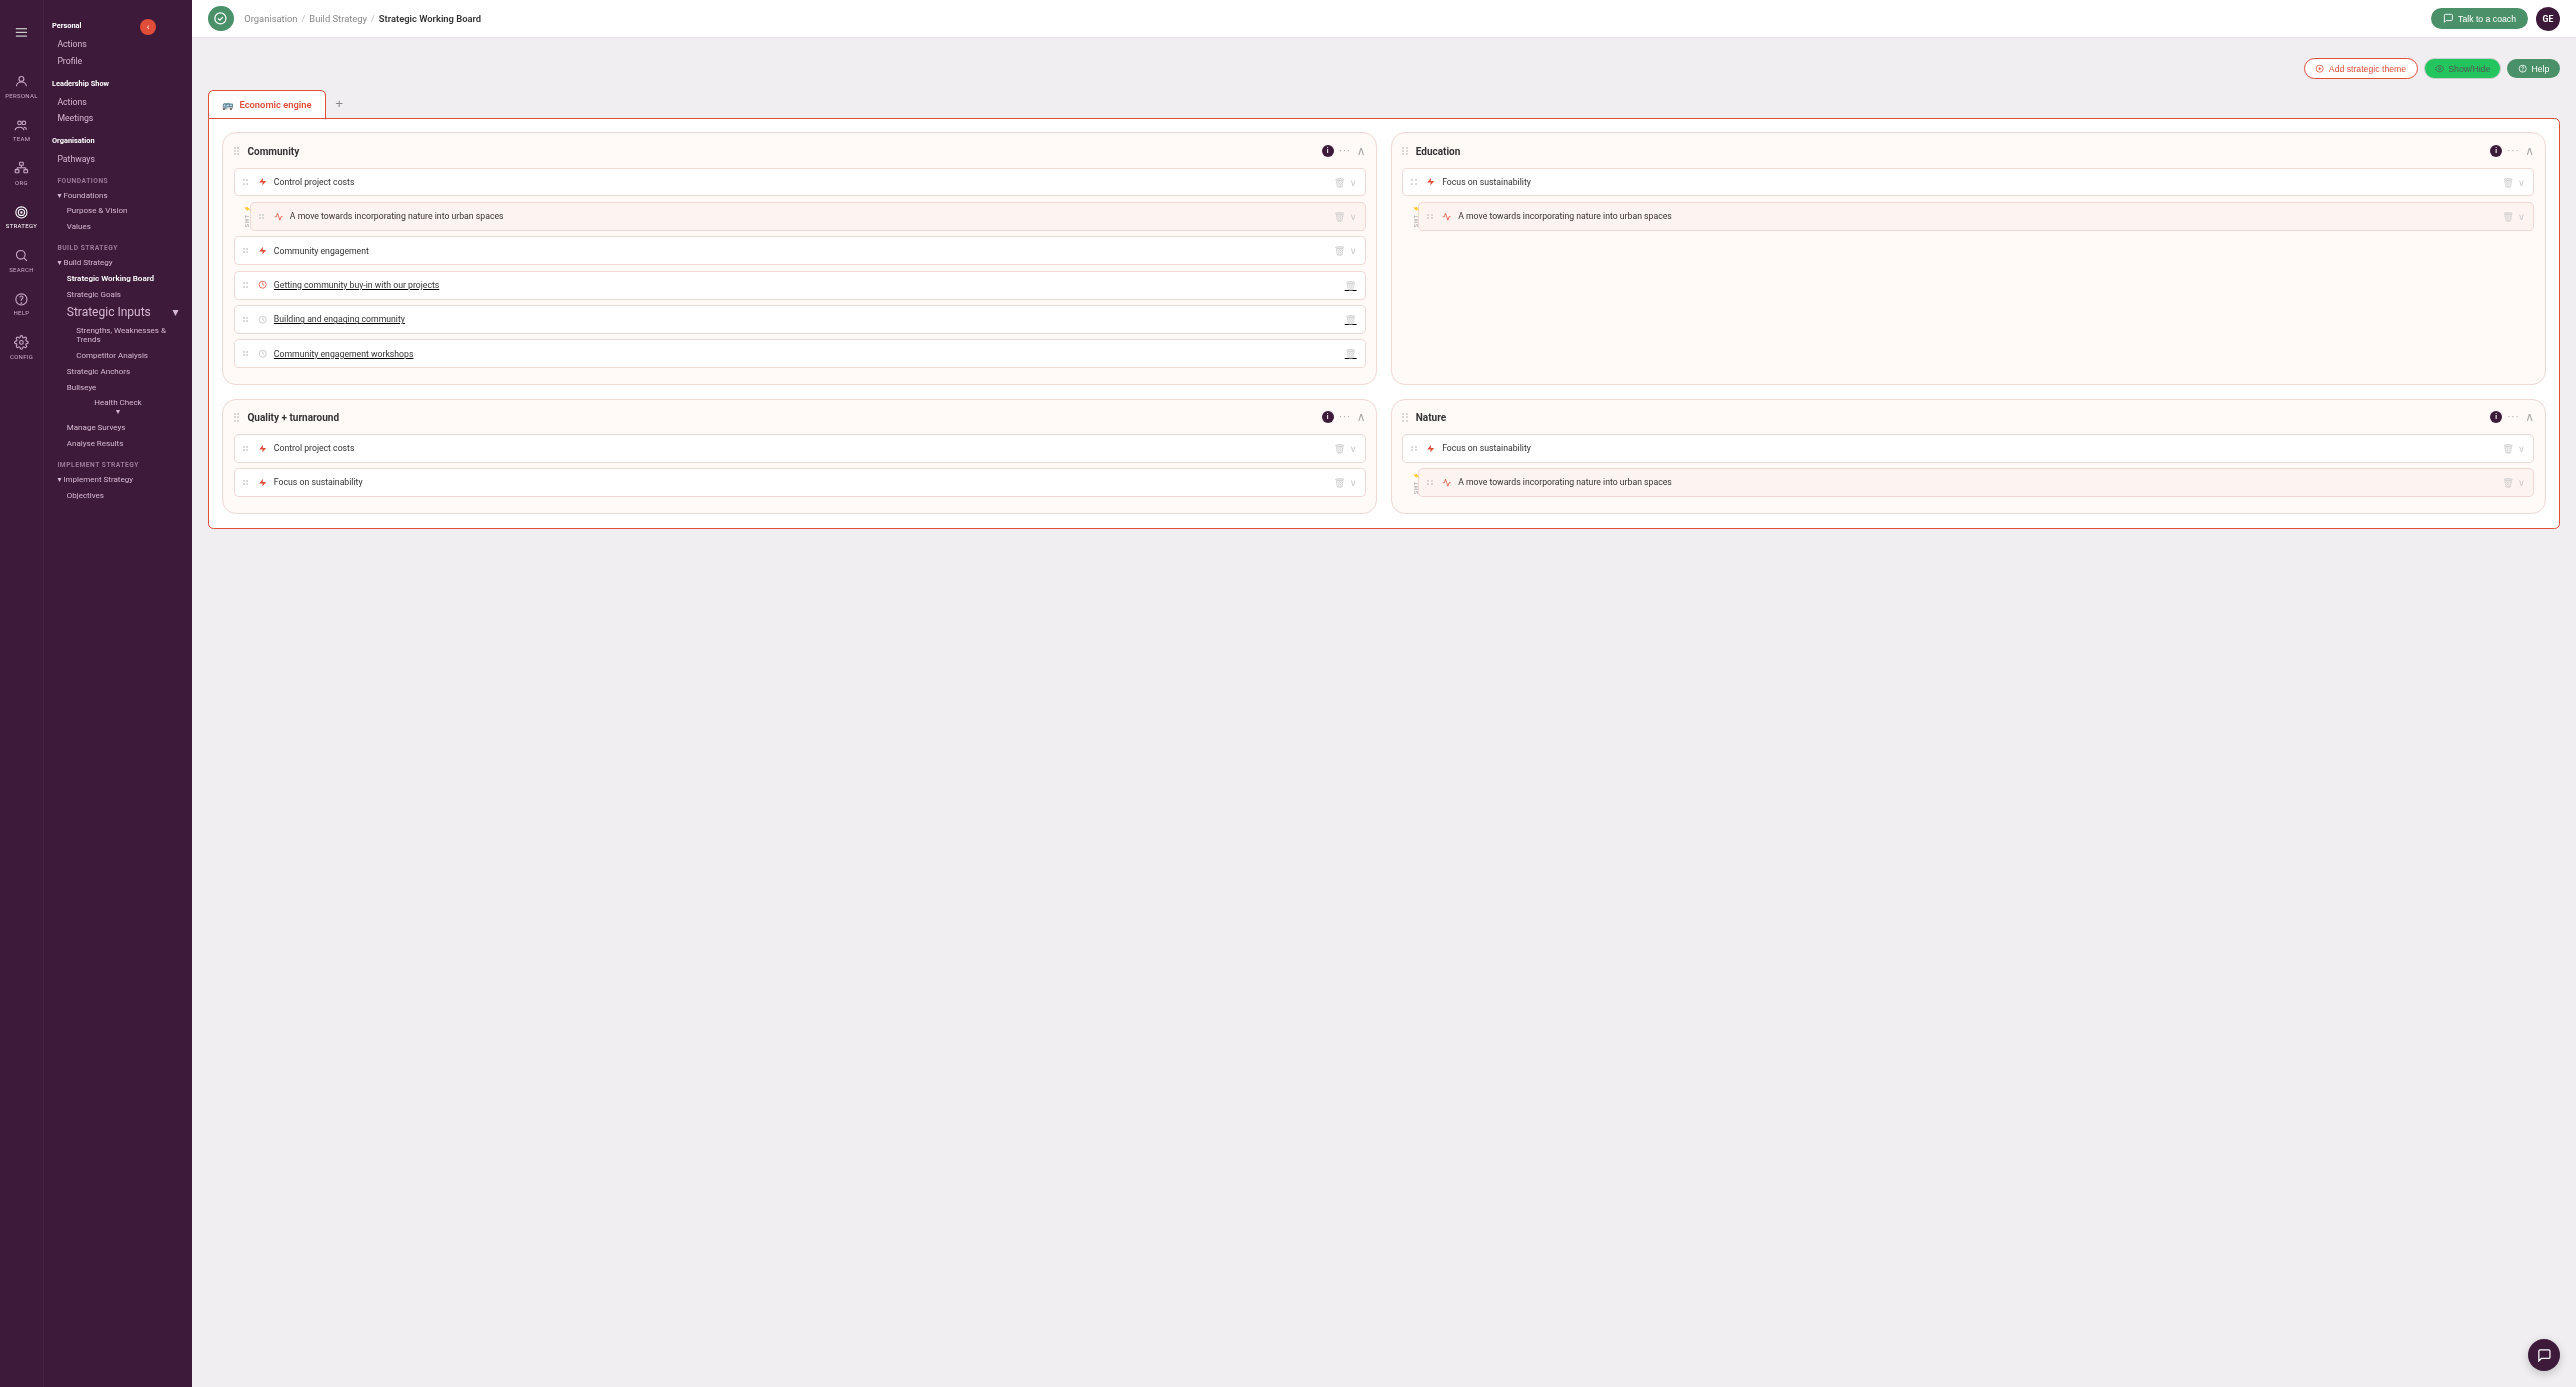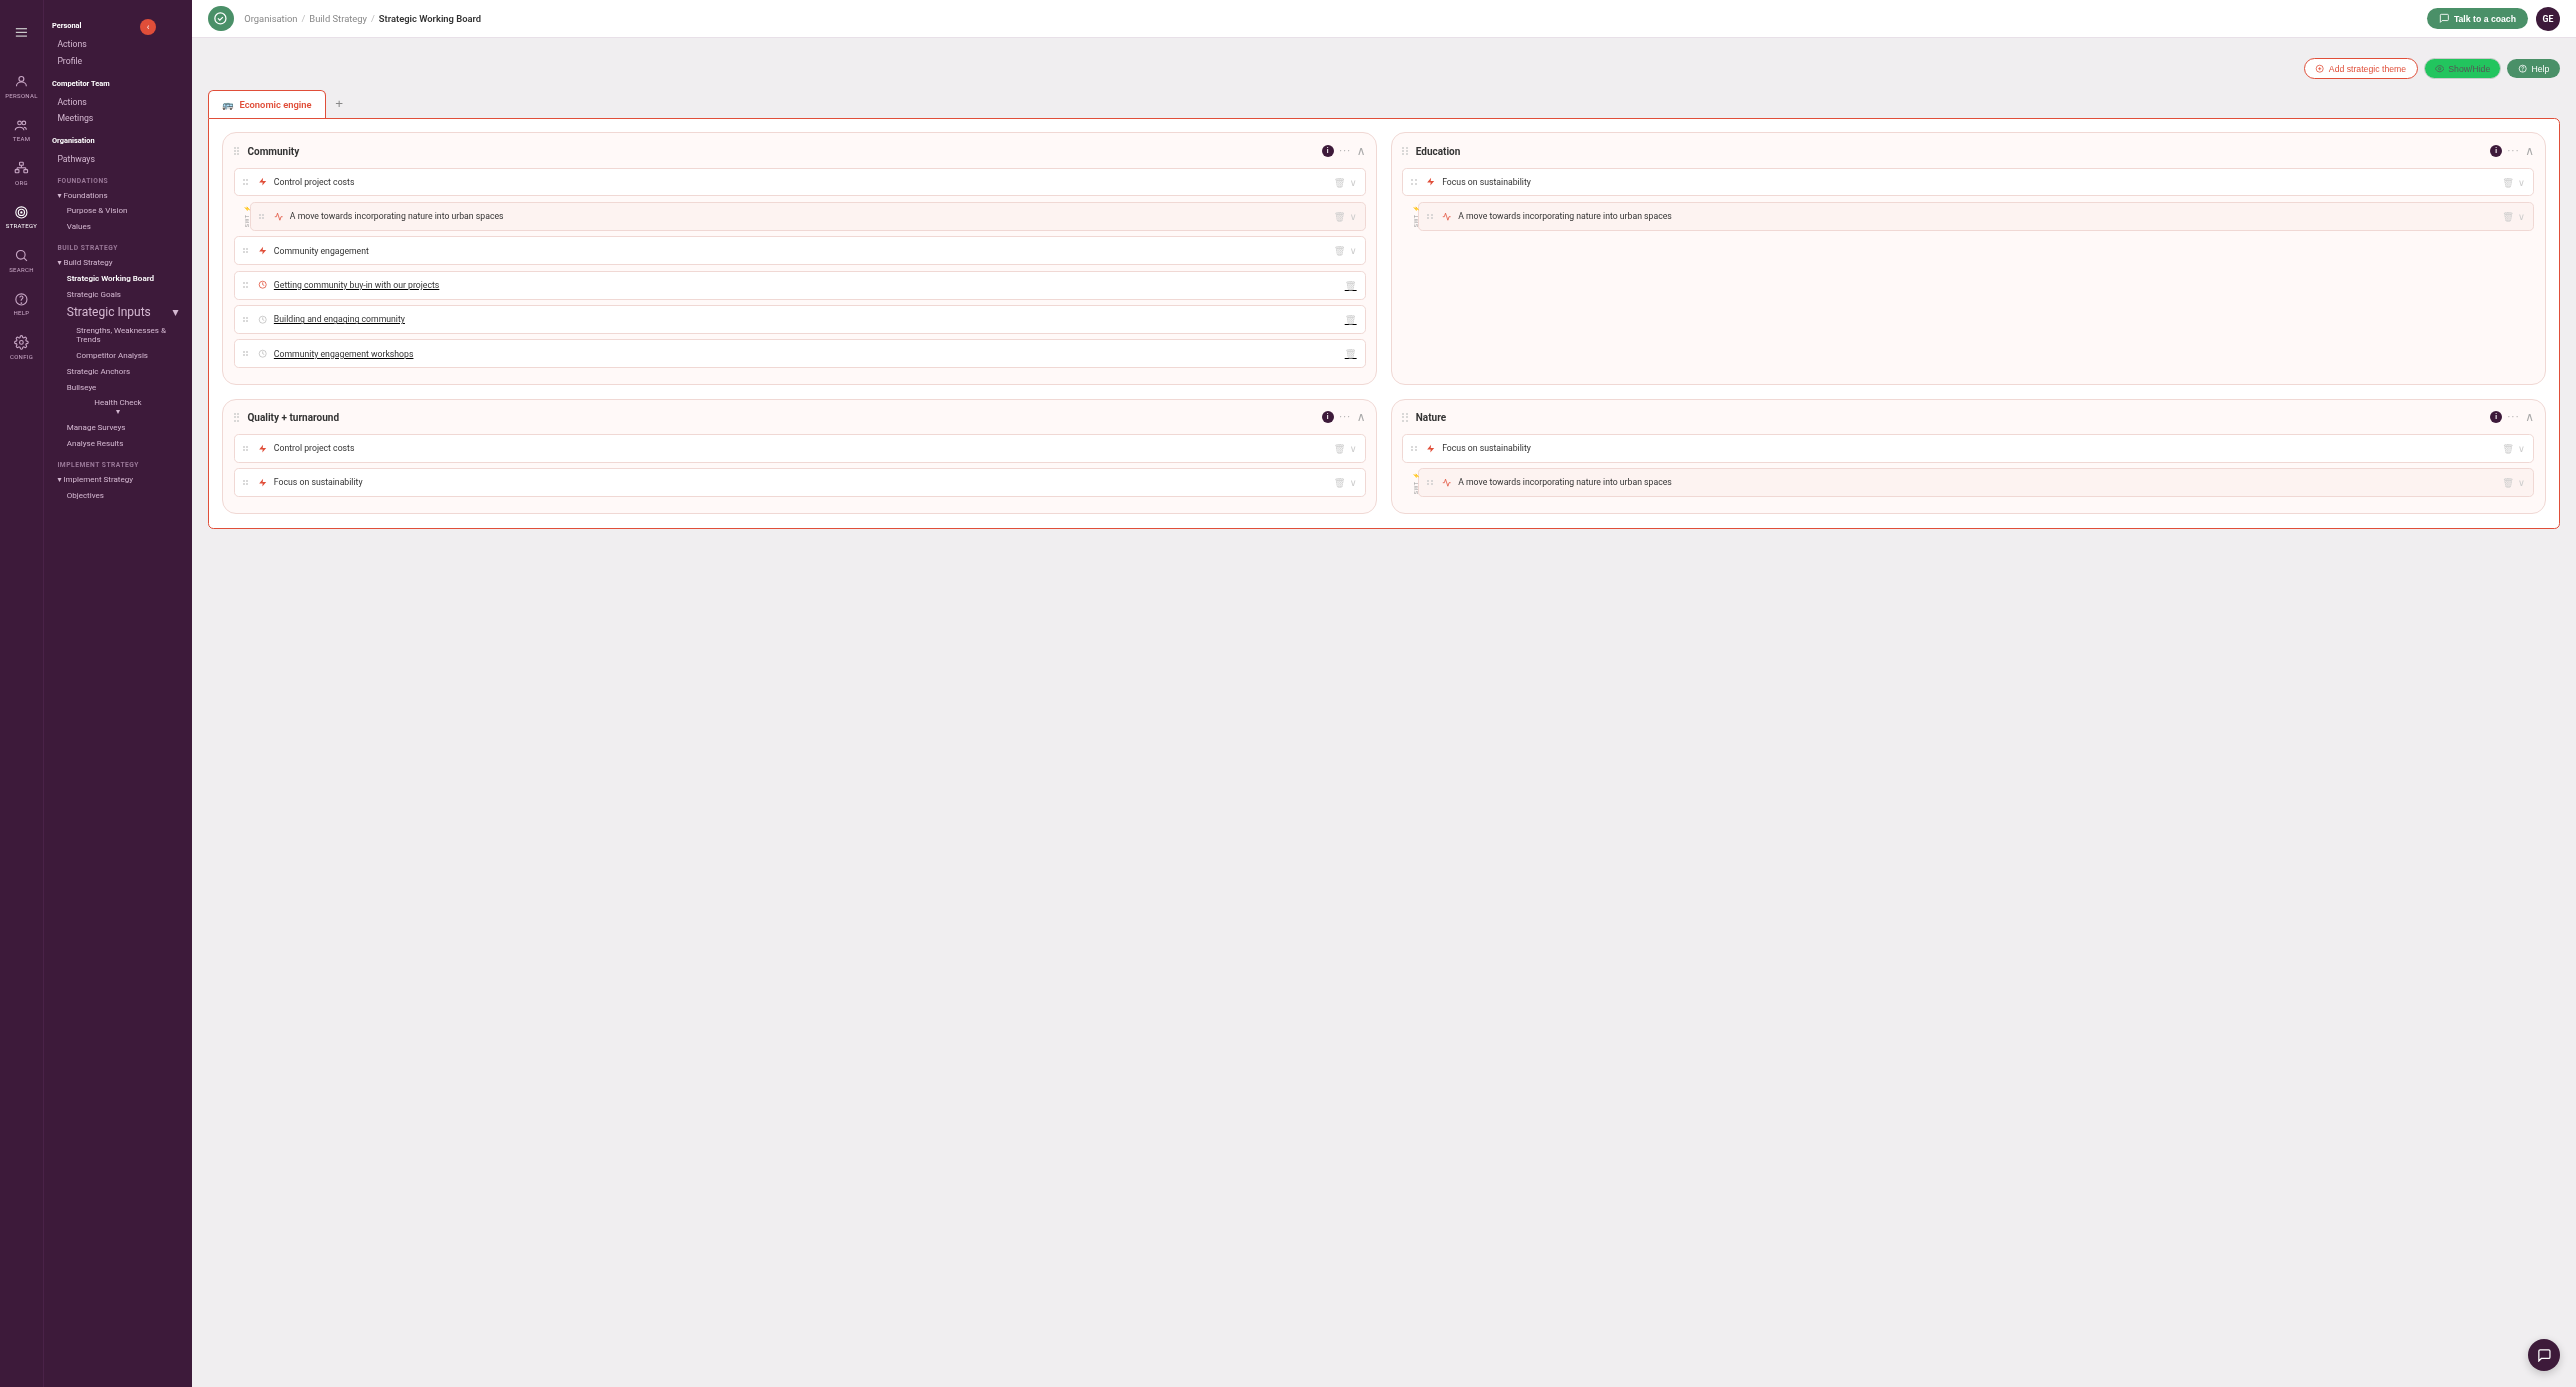--- a/index.html
+++ b/index.html
@@ -160,21 +160,21 @@
       background: #4a9068;
       color: #fff;
       border: none;
       border-radius: 13.4px;
       padding: 5.4px 12px;
       font-size: 8.7px;
       cursor: pointer;
       display: flex;
       align-items: center;
       gap: 4px;
-      font-weight: 700;
+      font-weight: 400;
     }
 
     .avatar {
       width: 24px;
       height: 24px;
       border-radius: 50%;
       background: #3d1a3a;
       color: #fff;
       display: flex;
       align-items: center;
@@ -516,21 +516,21 @@
       <span>CONFIG</span>
     </div>
   </div>
 
   <div class="sidebar">
     <div class="sidebar-content">
       <div class="sidebar-section-title">Personal</div>
       <div class="sidebar-item">Actions</div>
       <div class="sidebar-item">Profile</div>
 
-      <div class="sidebar-section-title" style="margin-top:9.4px;">Competitor Team</div>
+      <div class="sidebar-section-title" style="margin-top:9.4px;">Leadership Show</div>
       <div class="sidebar-item">Actions</div>
       <div class="sidebar-item">Meetings</div>
 
       <div class="sidebar-section-title" style="margin-top:9.4px;">Organisation</div>
       <div class="sidebar-item">Pathways</div>
 
       <div class="sidebar-label">FOUNDATIONS</div>
       <div class="sidebar-expandable">
         <span style="font-size:8px; color:#d4b8d1;">▾ Foundations</span>
       </div>

